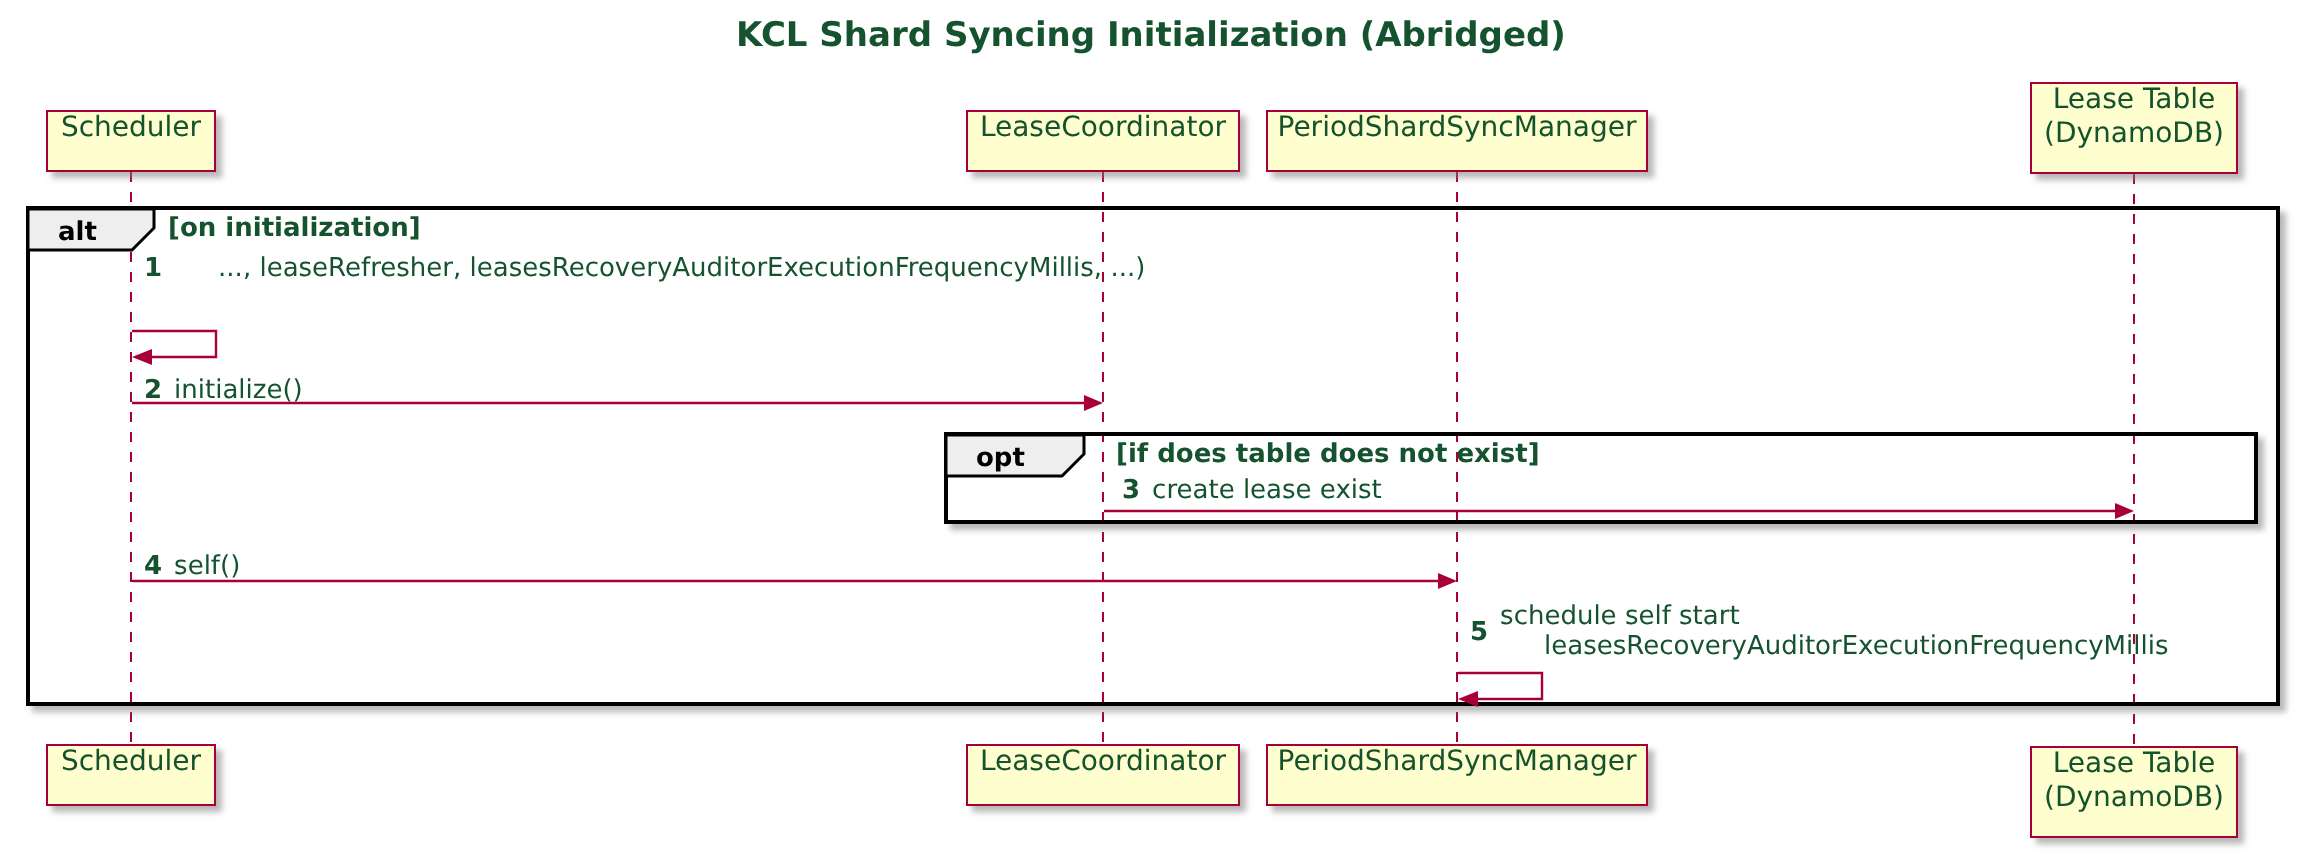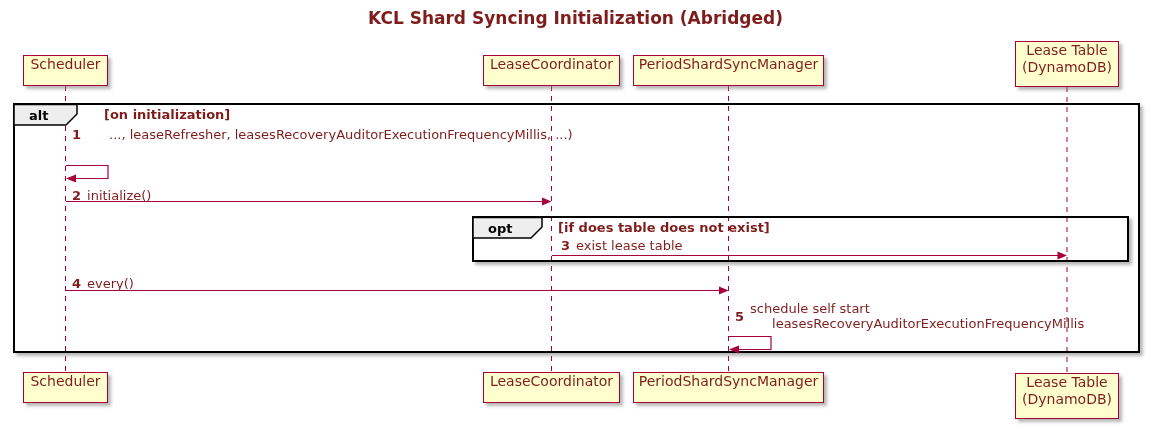--- a/index.html
+++ b/index.html
@@ -1,18 +1,18 @@
 <!DOCTYPE html>
 <html><head>
 <meta charset="utf-8">
 <style>
   html,body { margin:0; padding:0; background:#ffffff; }
   .canvas {
     position:relative; width:1151px; height:429px; background:#ffffff;
-    font-family:"DejaVu Sans", sans-serif; overflow:hidden; color:#7f1d1d;
+    font-family:"DejaVu Sans", sans-serif; overflow:hidden; color:#14532d;
   }
   .title {
     position:absolute; top:8px; left:0; width:100%; text-align:center;
     font-size:17px; font-weight:bold;
   }
   .pbox {
     position:absolute; background:#FEFECE; border:1.6px solid #A80036;
     box-shadow:3px 3px 3px rgba(125,125,125,0.55);
     display:flex; flex-direction:column; align-items:center; justify-content:flex-start;
     font-size:14px; line-height:17px; z-index:3; box-sizing:border-box; text-align:center;
@@ -45,21 +45,21 @@
   <svg id="lifelines" class="overlay" width="1151" height="429">
     <line x1="65.5" y1="86" x2="65.5" y2="372" stroke="#A80036" stroke-width="1" stroke-dasharray="5,5"></line>
     <line x1="551.5" y1="86" x2="551.5" y2="372" stroke="#A80036" stroke-width="1" stroke-dasharray="5,5"></line>
     <line x1="728.5" y1="86" x2="728.5" y2="372" stroke="#A80036" stroke-width="1" stroke-dasharray="5,5"></line>
     <line x1="1067" y1="87" x2="1067" y2="373" stroke="#A80036" stroke-width="1" stroke-dasharray="5,5"></line>
   </svg>
 
   <div class="frame" style="left:13px; top:103px; width:1127px; height:250px;"></div>
   <div class="frame" style="left:472px; top:216px; width:657px; height:46px;"></div>
 
-  <div class="guard" style="left:104px; top:107px;">[on initialization]</div>
+  <div class="guard" style="left:84px; top:107px;">[on initialization]</div>
   <div class="guard" style="left:558px; top:220px;">[if does table does not exist]</div>
 
   <div class="pbox" style="left:23px; top:55px; width:85px; height:31px;">
     <span>Scheduler</span>
   </div>
   <div class="pbox" style="left:483px; top:55px; width:137px; height:31px;">
     <span>LeaseCoordinator</span>
   </div>
   <div class="pbox" style="left:633px; top:55px; width:191px; height:31px;">
     <span>PeriodShardSyncManager</span>
@@ -128,26 +128,26 @@
     </span>
   </div>
 
   <div class="msg" style="left:72px; top:188px;">
     <span class="num">2</span>
     <span>initialize()</span>
   </div>
 
   <div class="msg" style="left:561px; top:238px;">
     <span class="num">3</span>
-    <span>exist lease table</span>
+    <span>create lease exist</span>
   </div>
 
   <div class="msg" style="left:72px; top:276px;">
     <span class="num">4</span>
-    <span>every()</span>
+    <span>self()</span>
   </div>
 
   <div class="msg" style="left:735px; top:301px;">
     <span class="num">5</span>
     <span>
       <span style="display:block;">schedule self start</span>
       <span style="display:block;" class="l2">leasesRecoveryAuditorExecutionFrequencyMillis</span>
     </span>
   </div>
 

